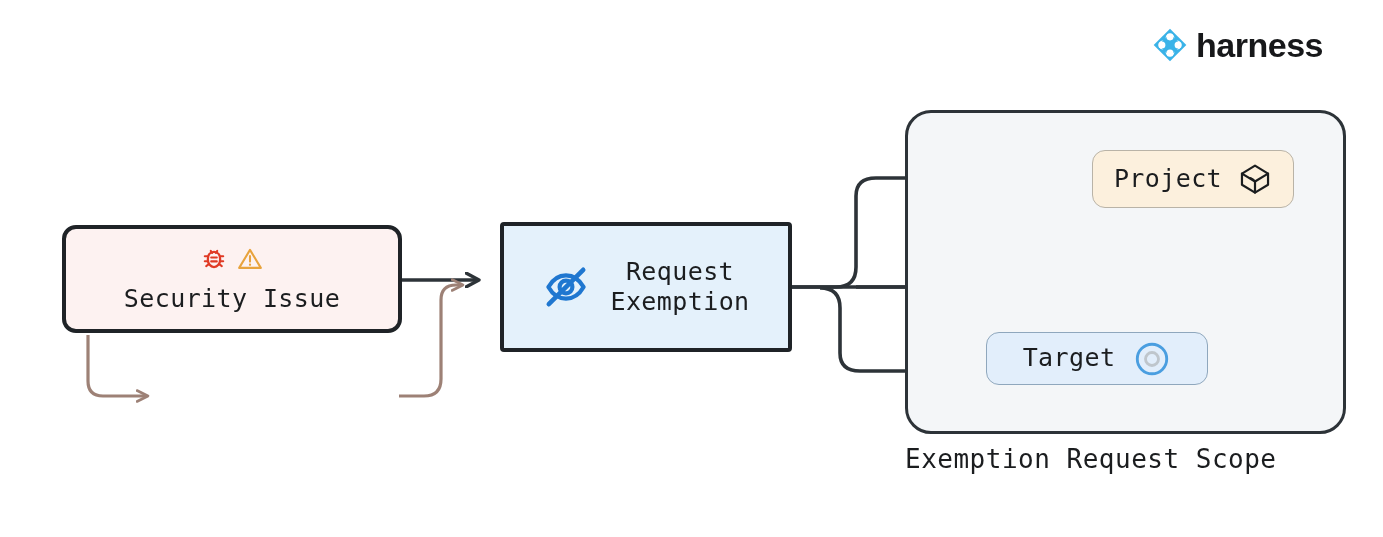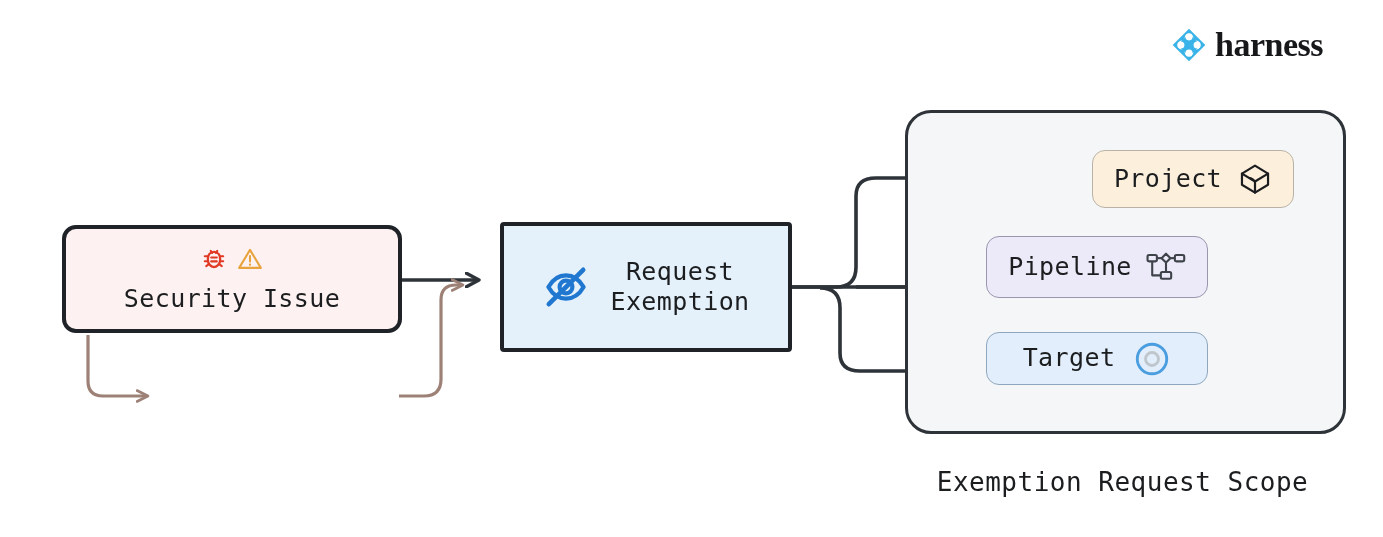--- a/index.html
+++ b/index.html
@@ -37,21 +37,21 @@
     position: absolute;
     right: 60px;
     top: 28px;
     display: flex;
     align-items: center;
     gap: 9px;
     z-index: 5;
   }
   .brand-mark { width: 34px; height: 34px; display: block; }
   .brand-text {
-    font-family: Liberation Serif, serif;
+    font-family: Liberation Sans, sans-serif;
     font-size: 34px;
     font-weight: 700;
     color: #17181a;
     letter-spacing: -0.5px;
     line-height: 1;
   }
 
   
   .subgraph {
     position: absolute;
@@ -60,23 +60,22 @@
     width: 435px;
     height: 318px;
     background: #f4f6f8;
     border: 3px solid #2d3338;
     border-radius: 26px;
     z-index: 2;
   }
   .subgraph-label {
     position: absolute;
     left: 905px;
-    top: 467px;
+    top: 444px;
     width: 435px;
-    text-align: center;
     font-size: 26px;
     color: #1b1d1f;
     letter-spacing: 0.5px;
     z-index: 5;
     white-space: nowrap;
   }
 
   
   .node {
     position: absolute;
@@ -251,35 +250,20 @@
     <svg class="node-icon" width="34" height="34" viewBox="0 0 24 24">
       <g fill="none" stroke="#1b1d1f" stroke-width="1.55" stroke-linejoin="round" stroke-linecap="round">
         <path d="M12 2.6 L21.2 8.2 L12 13.8 L2.8 8.2 Z"></path>
         <path d="M2.8 8.2 L2.8 16.1 L12 21.6 L21.2 16.1 L21.2 8.2"></path>
         <path d="M12 13.8 L12 21.6"></path>
         <path d="M8.9 11.4 L11.0 12.7" stroke-width="1.5"></path>
       </g>
     </svg>
   </div>
 
-  <div class="node" id="node-pipeline">
-    <div class="node-label">Pipeline</div>
-    <svg class="node-icon" width="40" height="32" viewBox="0 0 32 26">
-      <g fill="none" stroke="#3e4349" stroke-width="1.7" stroke-linejoin="round">
-        <rect x="1" y="3.2" width="7.6" height="5.2" rx="1.2"></rect>
-        <path d="M16 2.2 L19.6 5.8 L16 9.4 L12.4 5.8 Z"></path>
-        <rect x="23.2" y="3.2" width="7.6" height="5.2" rx="1.2"></rect>
-        <rect x="11.8" y="17" width="8.4" height="5.6" rx="1.2"></rect>
-        <path d="M8.6 5.8 L12.4 5.8"></path>
-        <path d="M19.6 5.8 L23.2 5.8"></path>
-        <path d="M4.8 8.4 L4.8 19.8 L11.8 19.8"></path>
-        <path d="M16 9.4 L16 17"></path>
-      </g>
-    </svg>
-  </div>
 
   <div class="node" id="node-target">
     <div class="node-label">Target</div>
     <svg class="node-icon" width="38" height="38" viewBox="0 0 24 24">
       <circle cx="12" cy="12" r="9.3" fill="none" stroke="#4a9ee0" stroke-width="1.8"></circle>
       <circle cx="12" cy="12" r="4.1" fill="none" stroke="#bfc6cc" stroke-width="1.8"></circle>
     </svg>
   </div>
 
 </div>

